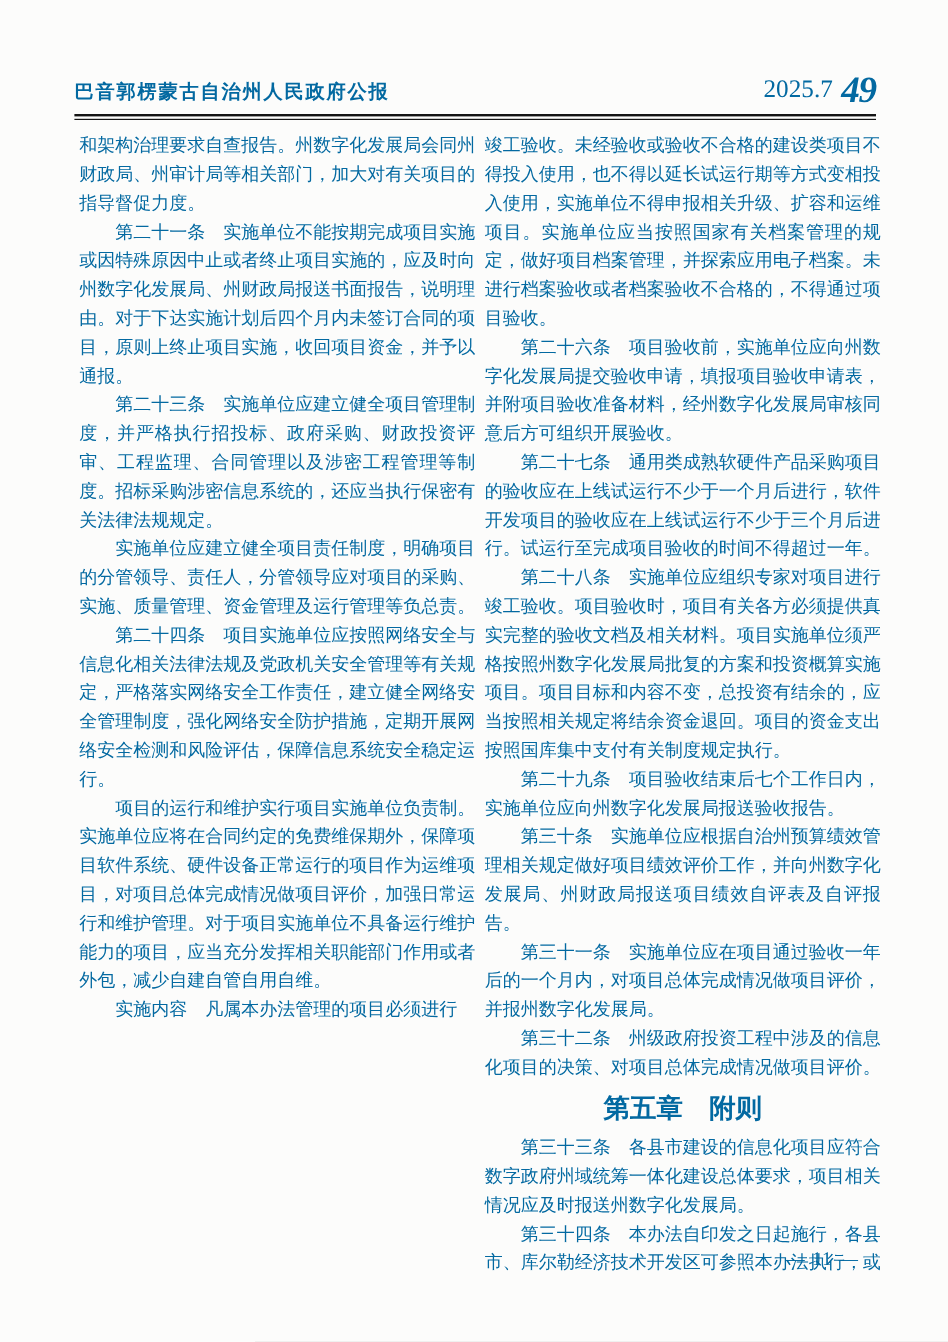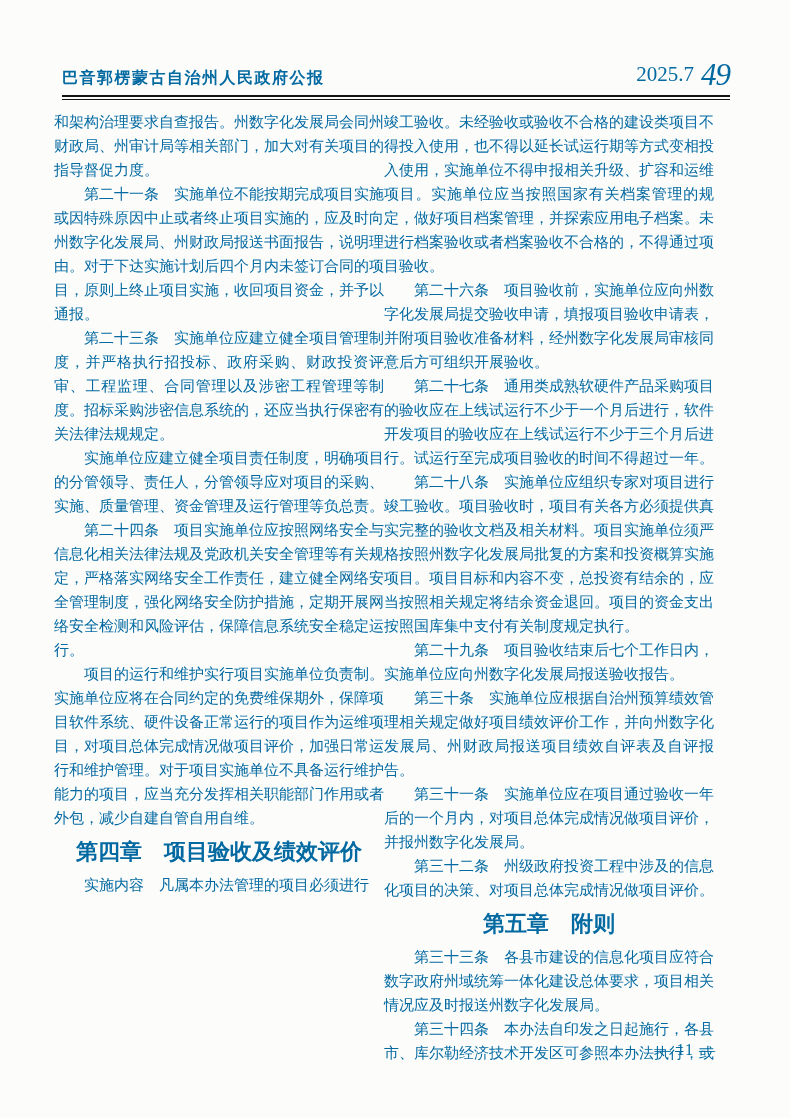--- a/index.html
+++ b/index.html
@@ -40,43 +40,43 @@
     display: flex;
     align-items: flex-end;
   }
   .issue-date {
     font-size: 21px;
     line-height: 1;
     padding-bottom: 5px;
   }
   .issue-number {
     font-size: 31px;
-    font-weight: normal;
+    font-weight: bold;
     font-style: italic;
     line-height: 1;
     margin-left: 7px;
     letter-spacing: -1px;
   }
   .header-rule {
     position: absolute;
     left: 62px;
     top: 95px;
     width: 668px;
     height: 2px;
     border-top: 2px solid #141414;
     border-bottom: 1px solid #141414;
   }
   
   .columns {
     position: absolute;
-    left: 54px;
+    left: 66px;
     top: 110px;
     width: 668px;
     display: flex;
-    justify-content: flex-start;
+    justify-content: space-between;
   }
   .col {
     width: 330px;
   }
   .para {
     font-size: 15px;
     line-height: 24px;
     text-align: justify;
     text-justify: inter-ideograph;
     margin: 0;
@@ -118,21 +118,20 @@
   <div class="header-rule"></div>
 
   <div class="columns">
     <div class="col">
         <div class="para continuation">和架构治理要求自查报告。州数字化发展局会同州财政局、州审计局等相关部门，加大对有关项目的指导督促力度。</div>
         <div class="para paragraph">第二十一条　实施单位不能按期完成项目实施或因特殊原因中止或者终止项目实施的，应及时向州数字化发展局、州财政局报送书面报告，说明理由。对于下达实施计划后四个月内未签订合同的项目，原则上终止项目实施，收回项目资金，并予以通报。</div>
         <div class="para paragraph">第二十三条　实施单位应建立健全项目管理制度，并严格执行招投标、政府采购、财政投资评审、工程监理、合同管理以及涉密工程管理等制度。招标采购涉密信息系统的，还应当执行保密有关法律法规规定。</div>
         <div class="para paragraph">实施单位应建立健全项目责任制度，明确项目的分管领导、责任人，分管领导应对项目的采购、实施、质量管理、资金管理及运行管理等负总责。</div>
         <div class="para paragraph">第二十四条　项目实施单位应按照网络安全与信息化相关法律法规及党政机关安全管理等有关规定，严格落实网络安全工作责任，建立健全网络安全管理制度，强化网络安全防护措施，定期开展网络安全检测和风险评估，保障信息系统安全稳定运行。</div>
         <div class="para paragraph">项目的运行和维护实行项目实施单位负责制。实施单位应将在合同约定的免费维保期外，保障项目软件系统、硬件设备正常运行的项目作为运维项目，对项目总体完成情况做项目评价，加强日常运行和维护管理。对于项目实施单位不具备运行维护能力的项目，应当充分发挥相关职能部门作用或者外包，减少自建自管自用自维。</div>
-        <div class="para heading">第四章　项目验收及绩效评价</div>
         <div class="para paragraph">实施内容　凡属本办法管理的项目必须进行</div>
       </div>
     <div class="col">
         <div class="para continuation">竣工验收。未经验收或验收不合格的建设类项目不得投入使用，也不得以延长试运行期等方式变相投入使用，实施单位不得申报相关升级、扩容和运维项目。实施单位应当按照国家有关档案管理的规定，做好项目档案管理，并探索应用电子档案。未进行档案验收或者档案验收不合格的，不得通过项目验收。</div>
         <div class="para paragraph">第二十六条　项目验收前，实施单位应向州数字化发展局提交验收申请，填报项目验收申请表，并附项目验收准备材料，经州数字化发展局审核同意后方可组织开展验收。</div>
         <div class="para paragraph">第二十七条　通用类成熟软硬件产品采购项目的验收应在上线试运行不少于一个月后进行，软件开发项目的验收应在上线试运行不少于三个月后进行。试运行至完成项目验收的时间不得超过一年。</div>
         <div class="para paragraph">第二十八条　实施单位应组织专家对项目进行竣工验收。项目验收时，项目有关各方必须提供真实完整的验收文档及相关材料。项目实施单位须严格按照州数字化发展局批复的方案和投资概算实施项目。项目目标和内容不变，总投资有结余的，应当按照相关规定将结余资金退回。项目的资金支出按照国库集中支付有关制度规定执行。</div>
         <div class="para paragraph">第二十九条　项目验收结束后七个工作日内，实施单位应向州数字化发展局报送验收报告。</div>
         <div class="para paragraph">第三十条　实施单位应根据自治州预算绩效管理相关规定做好项目绩效评价工作，并向州数字化发展局、州财政局报送项目绩效自评表及自评报告。</div>
         <div class="para paragraph">第三十一条　实施单位应在项目通过验收一年后的一个月内，对项目总体完成情况做项目评价，并报州数字化发展局。</div>

